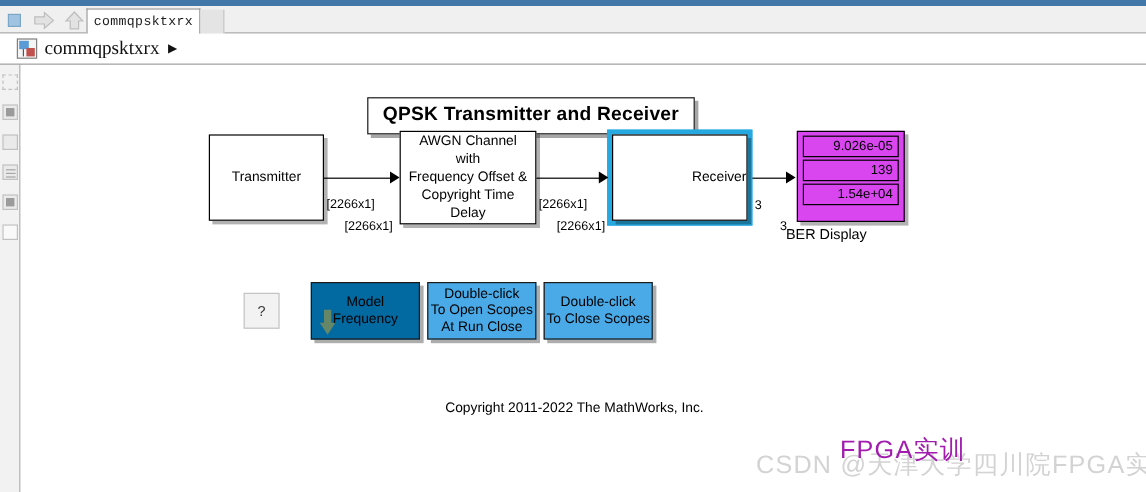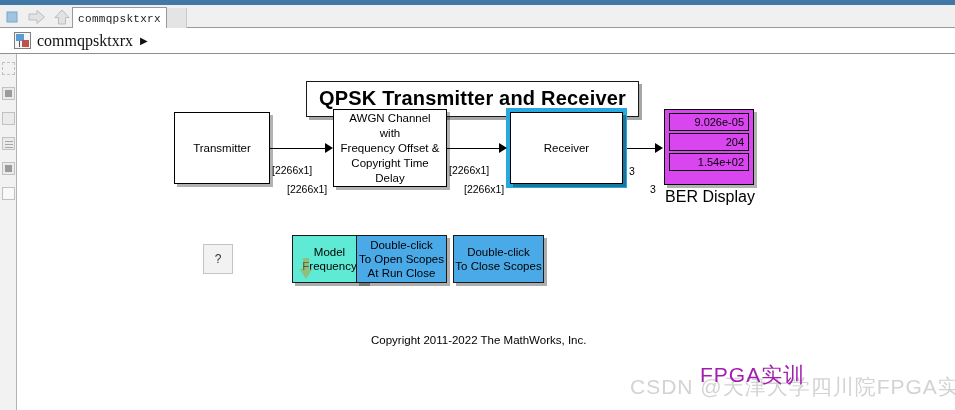--- a/index.html
+++ b/index.html
@@ -147,21 +147,21 @@
     overflow: hidden;
   }
 
   
   .model-title {
     position: absolute; left: 306px; top: 81px;
     padding: 5px 12px 6px 12px;
     background: #ffffff;
     border: 1px solid #1a1a1a;
     box-shadow: 3px 3px 0 rgba(0,0,0,0.35);
-    font-size: 20px;
+    font-size: 16px;
     font-weight: bold;
     color: #000;
     letter-spacing: 0.2px;
     white-space: nowrap;
   }
 
   
   .sblock {
     position: absolute;
     background: #ffffff;
@@ -169,21 +169,21 @@
     box-sizing: border-box;
     display: flex; align-items: center; justify-content: center;
     text-align: center;
     font-size: 11.5px;
     color: #000;
     line-height: 15px;
     box-shadow: 3px 3px 0 rgba(0,0,0,0.30);
   }
   #blk-transmitter { left: 174px; top: 112px; width: 96px; height: 72px; }
   #blk-awgn        { left: 333px; top: 109px; width: 114px; height: 78px; padding: 0 4px; }
-  #blk-receiver    { left: 510px; top: 112px; width: 113px; height: 72px; }
+  #blk-receiver    { left: 510px; top: 112px; width: 113px; height: 72px; justify-content: flex-end; }
 
   .sel-wrap {
     position: absolute; left: 506px; top: 108px;
     width: 121px; height: 80px;
     border: 4px solid #26a9e0;
     box-sizing: border-box;
     background: #26a9e0;
   }
 
   
@@ -201,22 +201,22 @@
     border: 1px solid #000;
     box-sizing: border-box;
     margin-bottom: 2px;
     display: flex; align-items: center; justify-content: flex-end;
     padding-right: 4px;
     font-size: 11px;
     color: #000;
   }
   .ber-label {
     position: absolute; left: 655px; top: 188px;
-    width: 110px; text-align: center;
-    font-size: 16px; color: #000;
+    width: 110px; text-align: left;
+    font-size: 12px; color: #000;
   }
 
   
   .wire {
     position: absolute;
     background: #000;
     height: 1px;
   }
   .arrowhead {
     position: absolute;
@@ -238,21 +238,21 @@
     position: absolute;
     border: 1px solid #1a1a1a;
     box-sizing: border-box;
     display: flex; align-items: center; justify-content: center;
     text-align: center;
     font-size: 11.5px;
     line-height: 14px;
     color: #000;
     box-shadow: 3px 3px 0 rgba(0,0,0,0.32);
   }
-  #annot-model  { left: 259px; top: 235px; width: 75px; height: 48px; background: #5eead4; margin-left: 33px; }
+  #annot-model  { left: 259px; top: 235px; width: 91px; height: 48px; background: #0369a1; }
   #annot-open   { left: 356px; top: 235px; width: 91px; height: 48px; background: #4aaae8; }
   #annot-close  { left: 453px; top: 235px; width: 91px; height: 48px; background: #4aaae8; }
 
   .down-arrow {
     position: absolute; left: 6px; bottom: 2px;
     width: 14px; height: 22px;
     opacity: 0.55;
   }
 
   .help-btn {
@@ -350,22 +350,22 @@
   </span>
 </div>
 
 <div class="sel-wrap"></div>
 <div class="sblock" id="blk-receiver">
   <span>Receiver</span>
 </div>
 
 <div class="ber">
   <div class="ber-cell">9.026e-05</div>
-  <div class="ber-cell">204</div>
-  <div class="ber-cell">1.54e+02</div>
+  <div class="ber-cell">139</div>
+  <div class="ber-cell">1.54e+04</div>
 </div>
 <div class="ber-label">BER Display</div>
 
 <div class="wire" style="left:270px; top:148px; width:55px;"></div>
 <div class="arrowhead" style="left:325px; top:143px;"></div>
 <div class="sig-label" style="left:272px; top:132px;">[2266x1]</div>
 <div class="sig-label" style="left:287px; top:151px;">[2266x1]</div>
 
 <div class="wire" style="left:447px; top:148px; width:55px;"></div>
 <div class="arrowhead" style="left:499px; top:143px;"></div>

